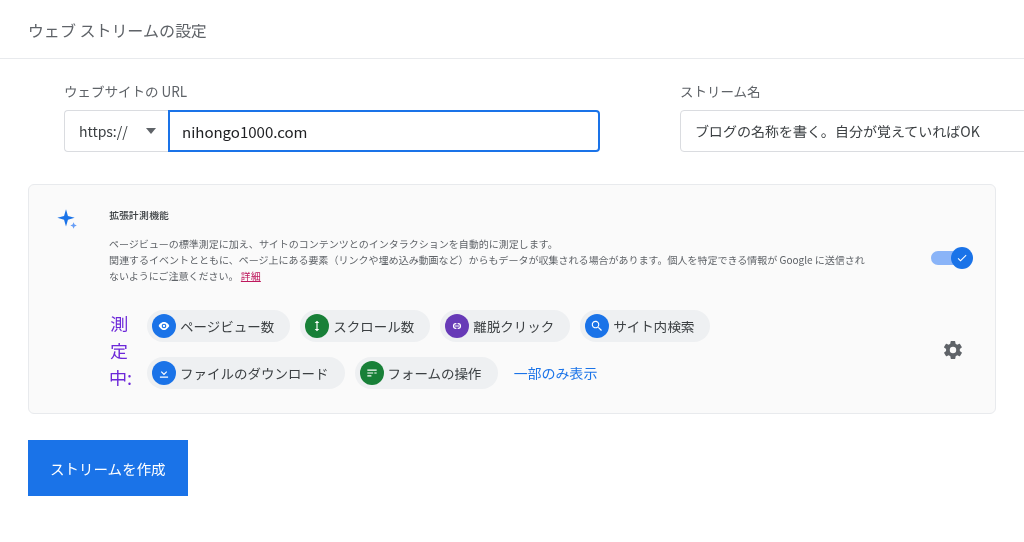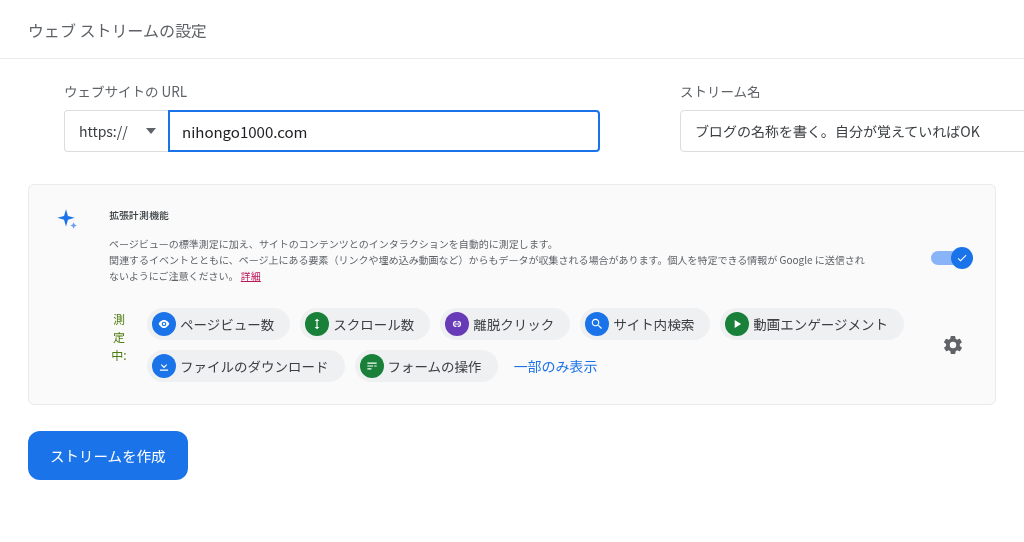--- a/index.html
+++ b/index.html
@@ -149,22 +149,22 @@
       align-items: center;
       justify-content: center;
     }
     .toggle-thumb svg { width: 12px; height: 12px; }
     .measuring-row {
       display: flex;
       gap: 18px;
     }
     .measuring-label {
       width: 20px;
-      color: #4d7c0f;
-      font-size: 12px;
+      color: #6d28d9;
+      font-size: 18px;
       line-height: 1.5;
       text-align: center;
       padding-top: 2px;
     }
     .chips-area {
       flex: 1;
       display: flex;
       flex-wrap: wrap;
       gap: 10px 10px;
       align-items: center;
@@ -207,22 +207,22 @@
       justify-content: center;
     }
     .gear-col svg { width: 22px; height: 22px; fill: #5f6368; cursor: pointer; }
     .create-row {
       padding: 26px 28px;
     }
     .create-btn {
       background: #1a73e8;
       color: #fff;
       border: none;
-      border-radius: 12px;
-      height: 49px;
+      border-radius: 0;
+      height: 56px;
       padding: 0 22px;
       font-size: 14.5px;
       cursor: pointer;
       font-family: inherit;
     }
     .chips-block { display: flex; align-items: center; gap: 18px; }
   </style>
 </head>
 <body>
 
@@ -309,28 +309,20 @@
               </span>
               <span class="chip">
                 <span class="chip-icon ci-blue">
                   <svg viewBox="0 0 24 24">
                     <path d="M15.5 14h-.8l-.3-.3a6.5 6.5 0 1 0-.7.7l.3.3v.8l5 5 1.5-1.5-5-5zM9.5 14a4.5 4.5 0 1 1 0-9 4.5 4.5 0 0 1 0 9z"></path>
                   </svg>
                 </span>
                 <span>サイト内検索</span>
               </span>
               <span class="chip">
-                <span class="chip-icon ci-green">
-                  <svg viewBox="0 0 24 24">
-                    <path d="M8 5v14l11-7L8 5z"></path>
-                  </svg>
-                </span>
-                <span>動画エンゲージメント</span>
-              </span>
-              <span class="chip">
                 <span class="chip-icon ci-blue">
                   <svg viewBox="0 0 24 24">
                     <path d="M12 3v10l4-4 1.4 1.4L12 16 6.6 10.4 8 9l4 4V3h0zM5 18h14v2H5v-2z"></path>
                   </svg>
                 </span>
                 <span>ファイルのダウンロード</span>
               </span>
               <span class="chip">
                 <span class="chip-icon ci-green">
                   <svg viewBox="0 0 24 24">

